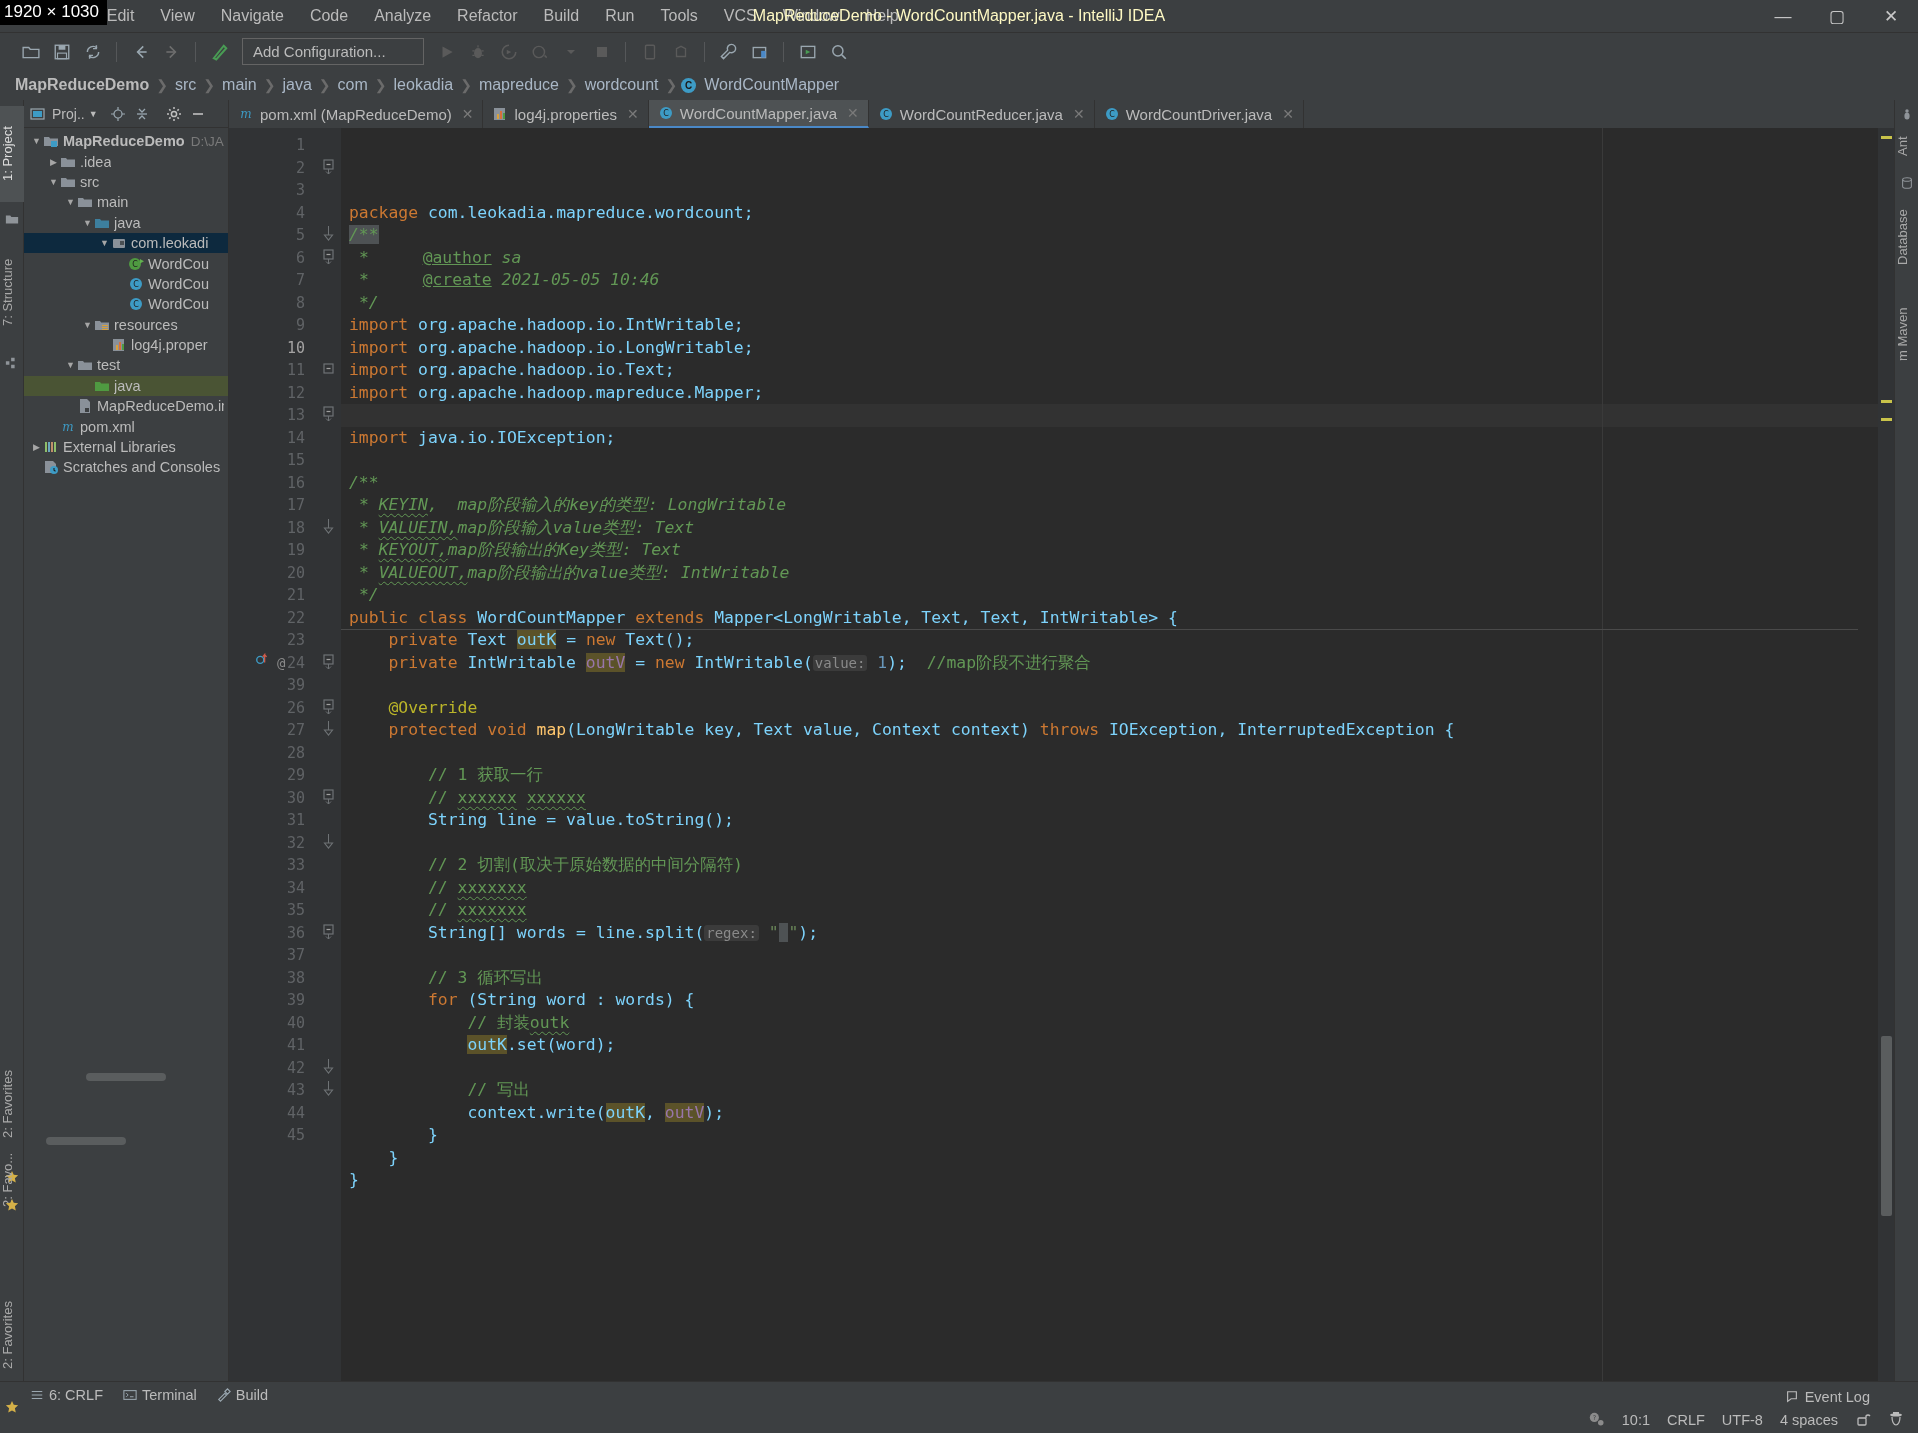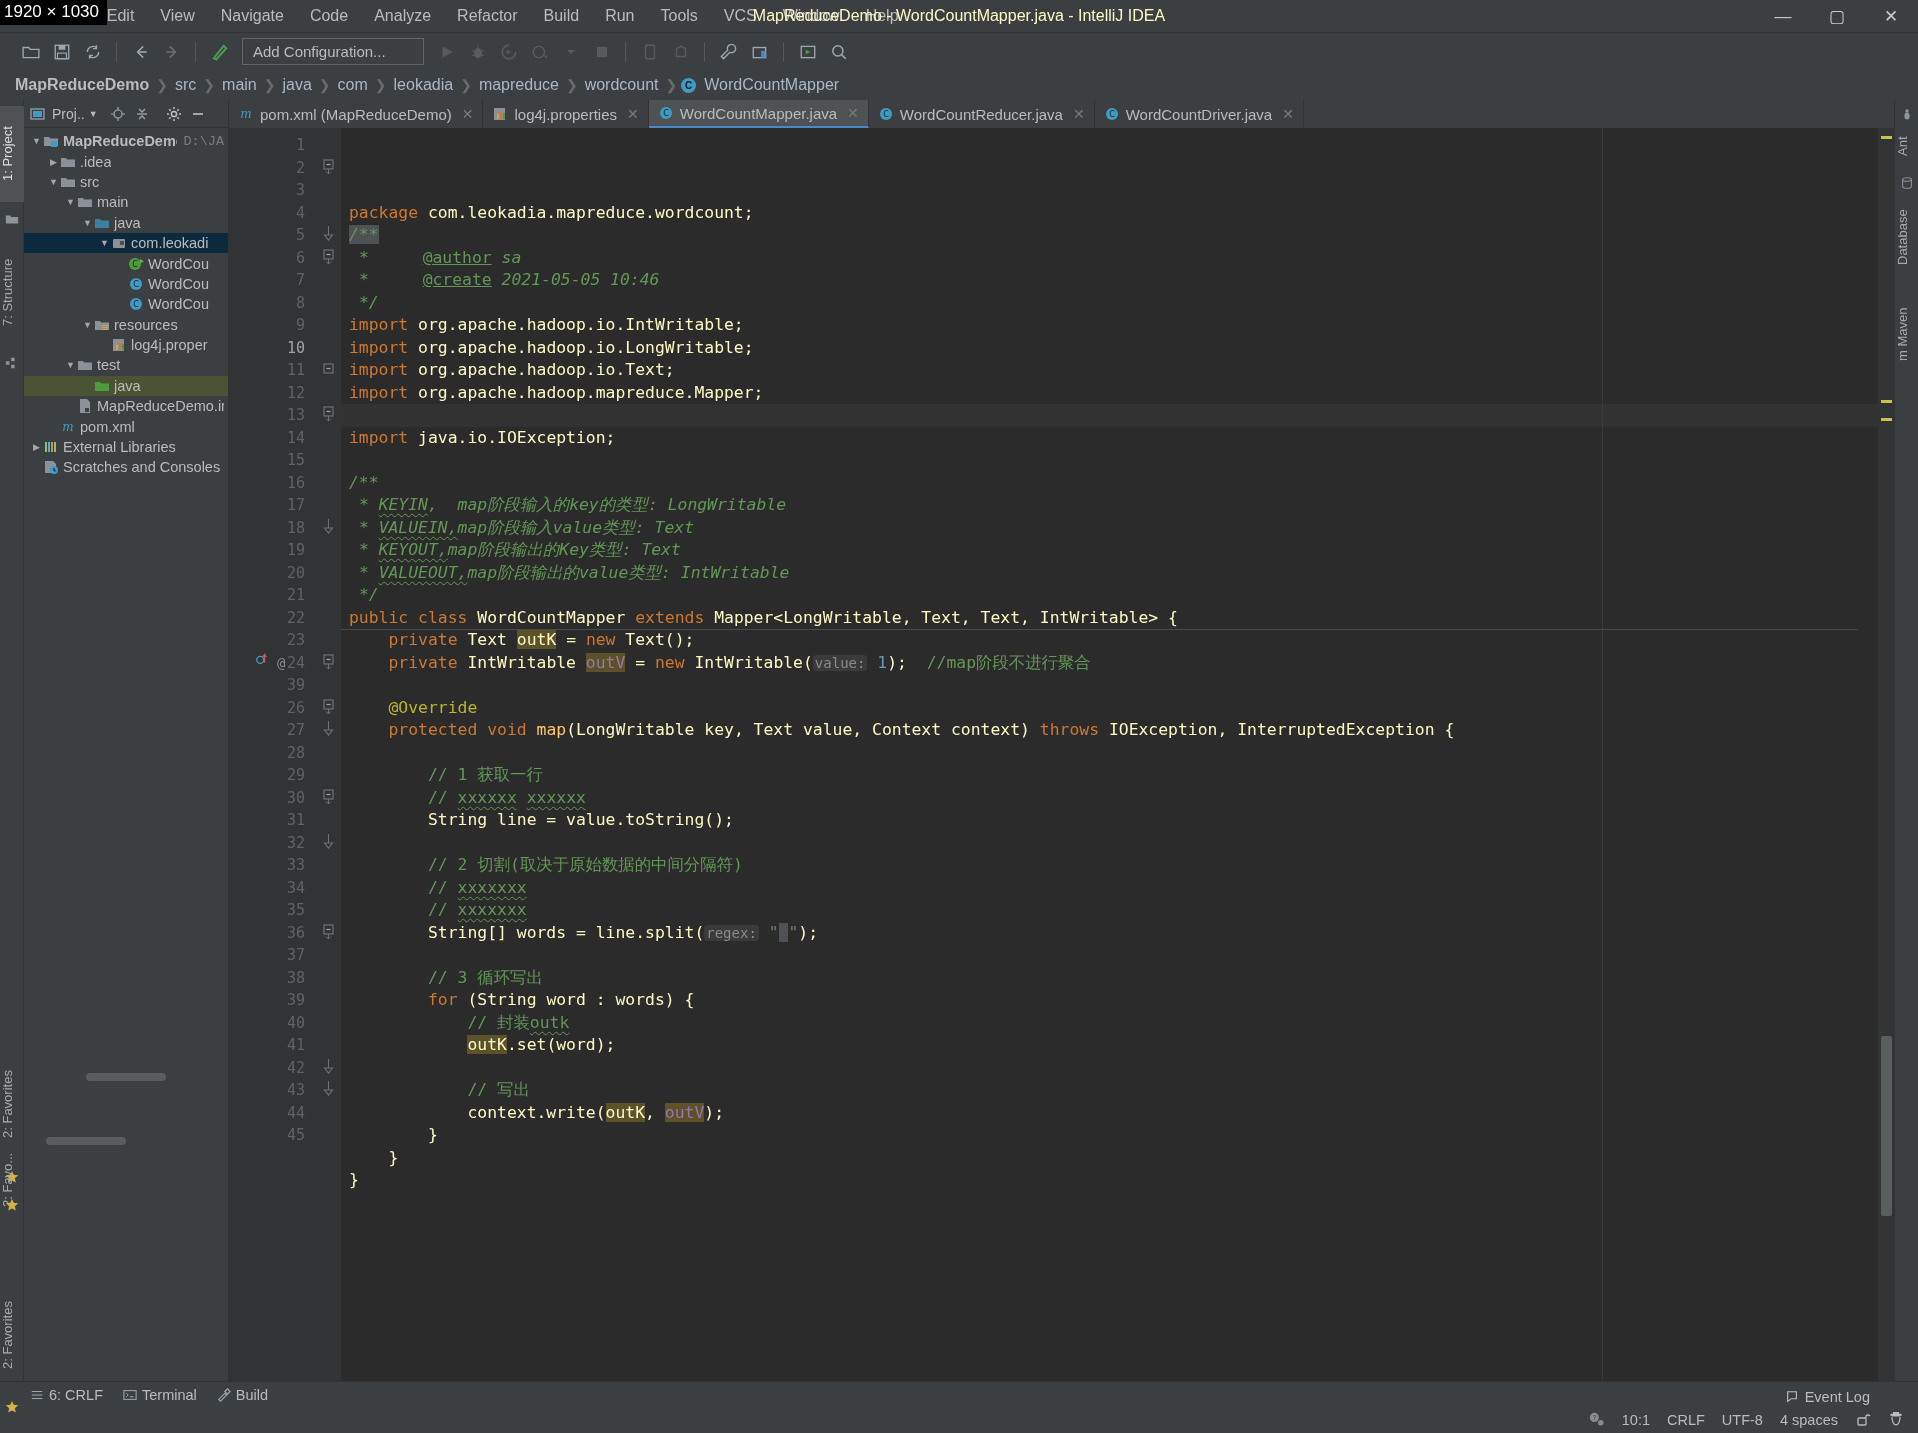--- a/index.html
+++ b/index.html
@@ -99,21 +99,21 @@
   .tree { flex: 1; overflow: hidden; padding-top: 3px; font-size: 14.5px; }
   .tnode {
     height: 20.4px; display: flex; align-items: center; white-space: nowrap;
     color: #bbbbbb; padding-right: 4px;
   }
   .tnode.sel-blue { background: #0d293e; }
   .tnode.sel-green { background: #4a5434; }
   .arrow { width: 13px; text-align: center; font-size: 9px; color: #a6a6a6; flex: none; }
   .arrow.empty { visibility: hidden; }
   .tlabel { margin-left: 4px; overflow: hidden; }
-  .tdim { color: #7a7a7a; margin-left: 6px; font-size: 13.5px; font-family: Liberation Mono, monospace; }
+  .tdim { color: #7a7a7a; margin-left: 6px; font-size: 13.5px; }
   .ic { width: 16px; height: 16px; flex: none; display:inline-block; position: relative; }
 
   
   .editor-area { flex: 1; display: flex; flex-direction: column; min-width: 0; background: #2b2b2b; }
   .tabbar { height: 28px; background: #3c3f41; display: flex; align-items: flex-end; flex: none; }
   .etab {
     height: 28px; display: flex; align-items: center; gap: 6px; padding: 0 9px;
     font-size: 15px; color: #bbbbbb; border-right: 1px solid #323232; white-space: nowrap;
   }
   .etab.active { background: #4e5254; border-bottom: 2px solid #4a88c7; }
@@ -140,21 +140,21 @@
   .cl.hl { background: #323232; }
 
   
   .kw   { color: #cc7832; }
   .str  { color: #6a8759; }
   .num  { color: #6897bb; }
   .lcmt { color: #629755; }
   .jdoc { color: #629755; font-style: italic; }
   .jtag { color: #629755; text-decoration: underline; margin-left: 44px; }
   .ann  { color: #bbb529; }
-  .txt  { color: #fef9c3; }
+  .txt  { color: #7dd3fc; }
   .fld  { color: #9876aa; }
   .meth { color: #ffc66d; }
   .hint { color: #8a8a8a; background: #3b3b3b; border-radius: 3px; padding: 0 2px; font-size: 14px; font-style: normal;}
   .usg  { background: #5b5229; }
   .squig { text-decoration: underline wavy #629755 1px; text-underline-offset: 3px; }
   .strsel { background: #4e5254; }
 
   .code-vline { position: absolute; top: 0; bottom: 0; width: 1px; background: #3a3a3a; }
   .methodsep { position:absolute; height:1px; background:#4a4a4a; }
 

